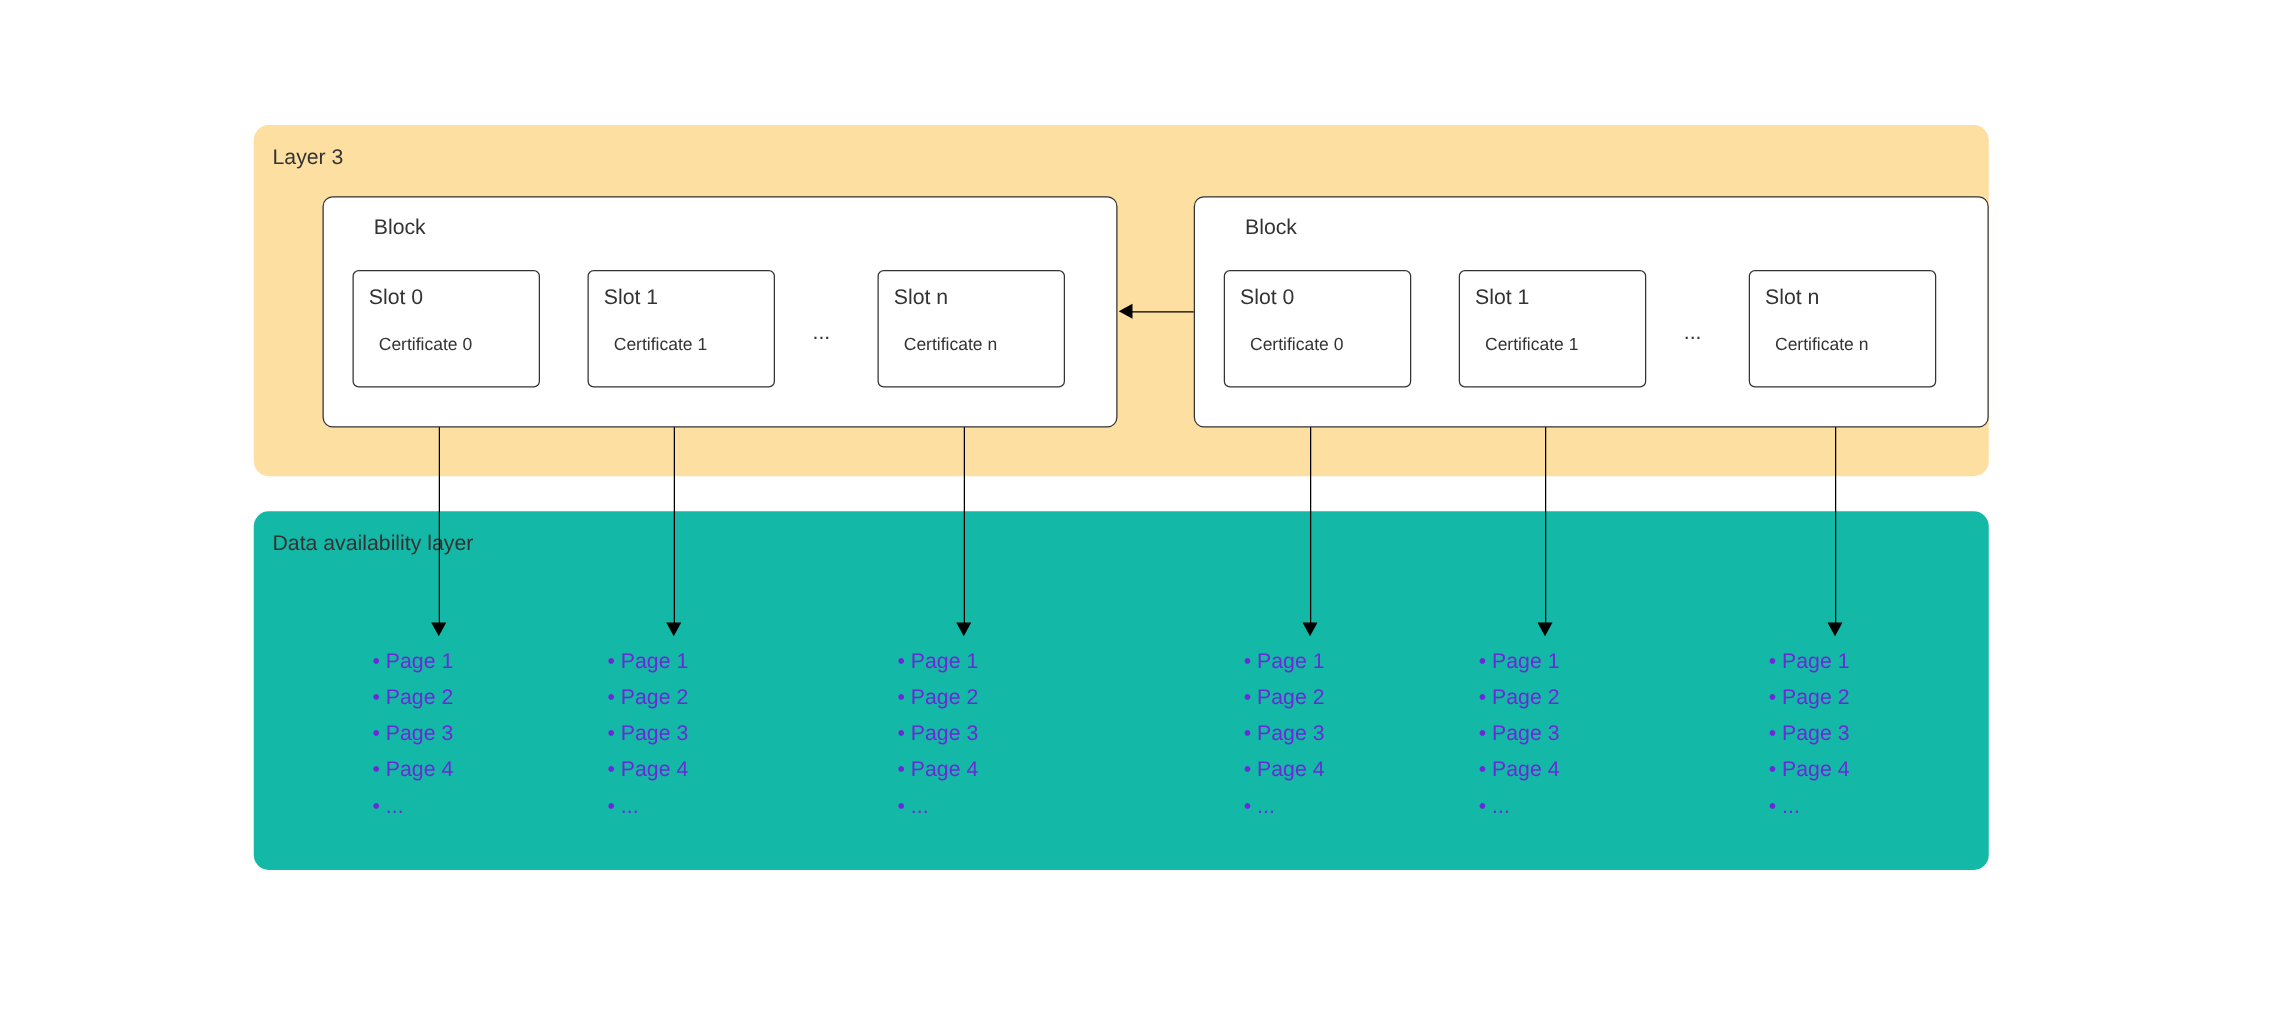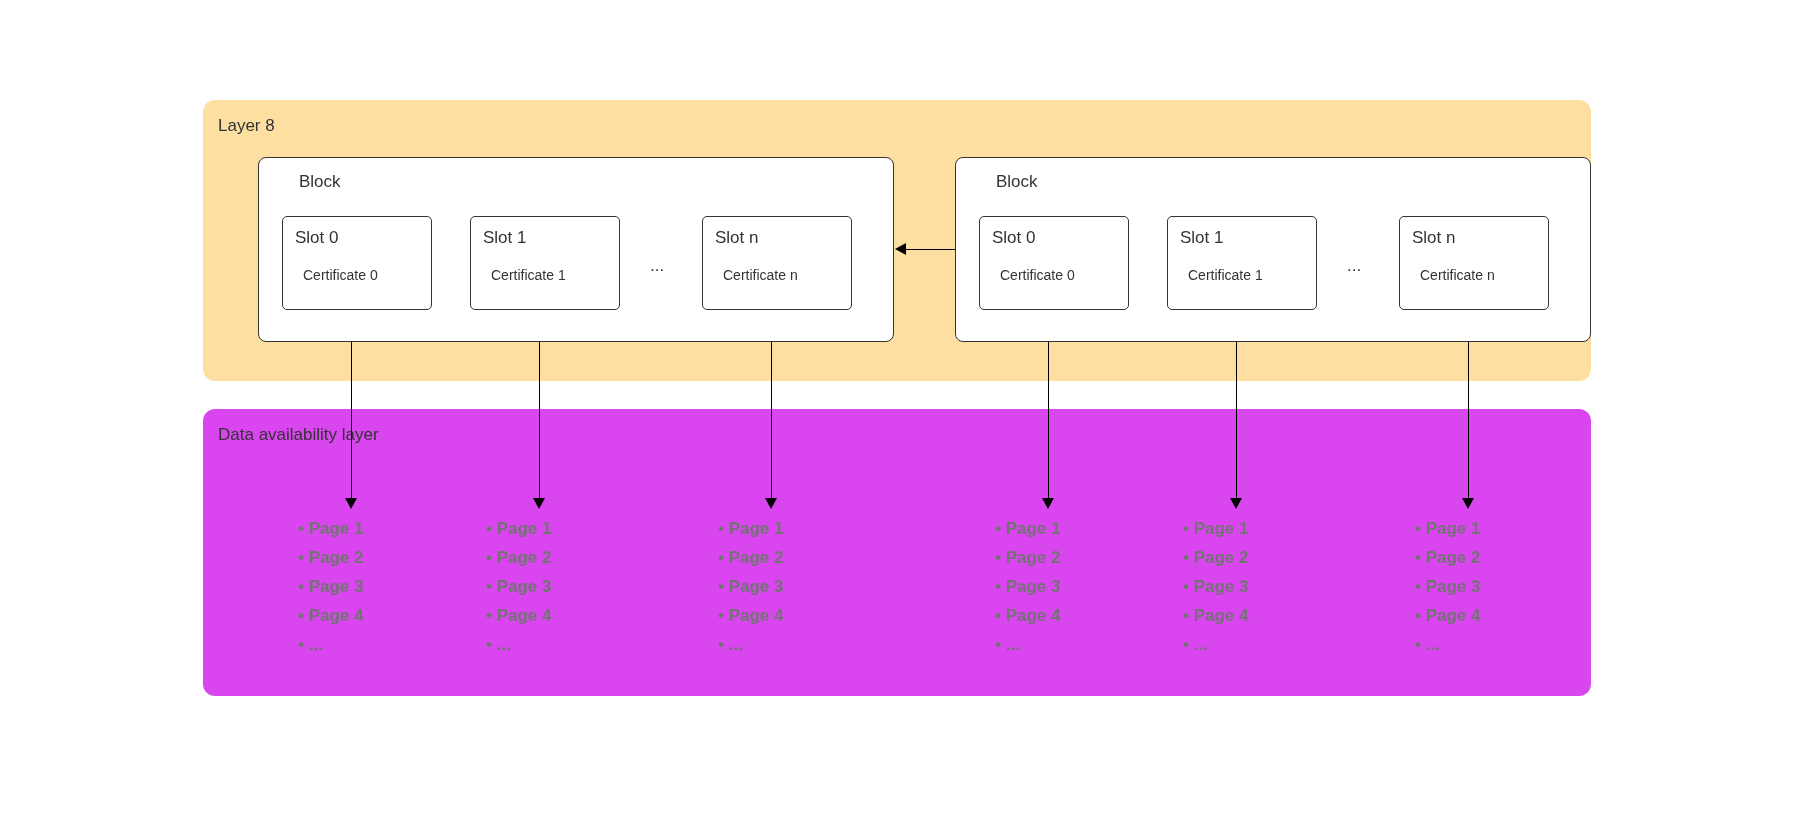--- a/index.html
+++ b/index.html
@@ -27,21 +27,21 @@
     top: 100px;
     width: 1388px;
     height: 281px;
     background: #fcdfa1;
   }
   .layer-da {
     left: 203px;
     top: 409px;
     width: 1388px;
     height: 287px;
-    background: #d946ef;
+    background: #14b8a6;
   }
   .layer-title {
     position: absolute;
     left: 15px;
     top: 16px;
     font-size: 17px;
     color: #333333;
   }
   .block-box {
     position: absolute;
@@ -85,22 +85,21 @@
   }
   .dots {
     position: absolute;
     font-size: 17px;
     color: #333333;
   }
   .pagelist {
     position: absolute;
     font-size: 17px;
     line-height: 1.7;
-    color: #737373;
-    font-weight: bold;
+    color: #6d28d9;
   }
   .pagelist .row::before {
     content: "• ";
   }
   
   .arrow-line-h {
     position: absolute;
     height: 0;
     border-top: 1.5px solid #000000;
   }
@@ -123,21 +122,21 @@
     border-right: 6px solid transparent;
     border-top: 11px solid #000000;
   }
 </style>
 </head>
 <body>
 
 <div class="canvas">
 
   <div class="layer-box layer1">
-    <div class="layer-title">Layer 8</div>
+    <div class="layer-title">Layer 3</div>
   </div>
 
   <div class="layer-box layer-da">
     <div class="layer-title">Data availability layer</div>
   </div>
 
   <div class="arrow-line-v" style="left:351px; top:305px; height:194px;"></div>
   <div class="arrow-head-down" style="left:345px; top:498px;"></div>
 
   <div class="arrow-line-v" style="left:539px; top:305px; height:194px;"></div>

